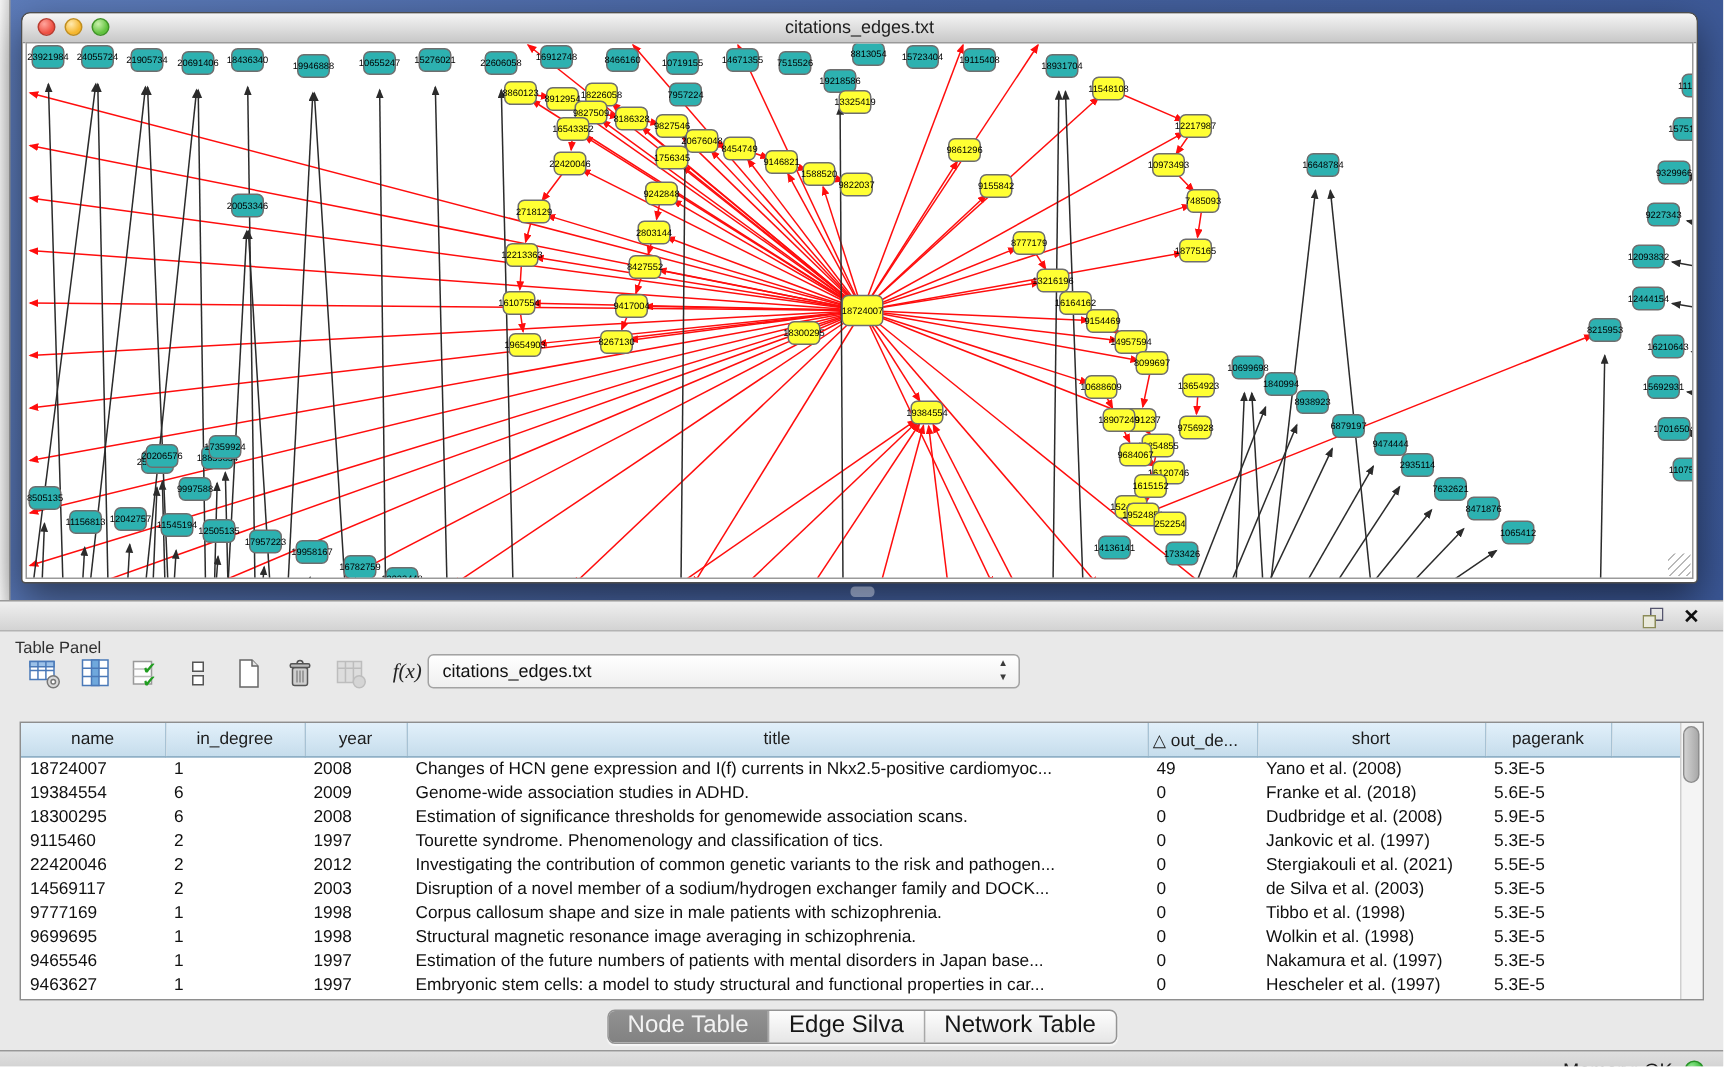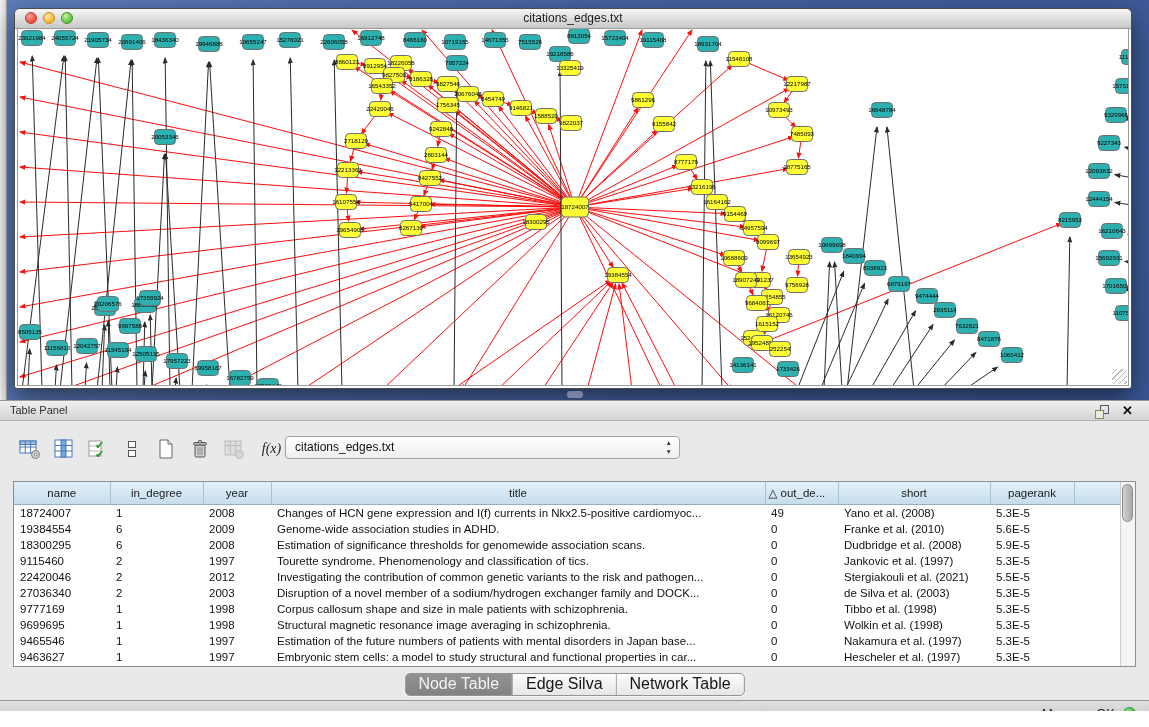--- a/index.html
+++ b/index.html
@@ -22,21 +22,21 @@
   .canvas{position:absolute;left:2px;top:19px;right:2px;bottom:2px;background:#fff;
           border:1px solid #9a9a9a;box-sizing:border-box;overflow:hidden;}
   .grip{position:absolute;right:1px;bottom:1px;width:15px;height:15px;
         background:repeating-linear-gradient(135deg,transparent 0 3px,#b9b9b9 3px 4px);}
   .split-handle{position:absolute;left:567px;top:391px;width:16px;height:7px;border-radius:3px;
                 background:rgba(255,255,255,.35);}
   
   .panel{position:absolute;left:0;top:400px;width:1149px;height:327px;background:#e9e9e9;}
   .phead{position:absolute;left:0;top:0;width:100%;height:21px;box-sizing:border-box;
          background:linear-gradient(#f0f0f0,#d3d3d3);border-top:1px solid #9a9a9a;border-bottom:1px solid #b3b3b3;}
-  .phead-title{position:absolute;left:10px;font-size:11px;line-height:19px;color:#303030;}
+  .phead-title{position:absolute;left:10px;font-size:11px;line-height:19px;color:#303030;margin-top:22px;}
   .float-ic{position:absolute;right:40px;top:4px;}
   .close-ic{position:absolute;right:16px;top:0;font-size:13px;font-weight:bold;color:#101010;line-height:20px;cursor:default;}
   .toolbar{position:absolute;left:16px;top:34px;height:30px;display:flex;align-items:center;gap:7px;}
   .tbtn{width:27px;height:27px;display:flex;align-items:center;justify-content:center;}
   .tbtn.disabled{opacity:.45;}
   .fxbtn{font-family:"Liberation Serif",serif;font-style:italic;font-size:14px;color:#222;padding:0 4px;}
   .combo{position:absolute;left:285px;top:36px;width:395px;height:23px;box-sizing:border-box;
          background:linear-gradient(#ffffff,#efefef);border:1px solid #a3a3a3;border-radius:4px;
          font-size:12px;line-height:21px;padding-left:9px;color:#111;}
   .combo .ud{position:absolute;right:7px;top:2px;font-size:6.5px;color:#3c3c3c;line-height:8.5px;text-align:center;}
@@ -586,21 +586,21 @@
               <td>Yano et al. (2008)</td>
               <td>5.3E-5</td>
               <td></td>
             </tr>
             <tr>
               <td>19384554</td>
               <td>6</td>
               <td>2009</td>
               <td>Genome-wide association studies in ADHD.</td>
               <td>0</td>
-              <td>Franke et al. (2010)</td>
+              <td>Franke et al. (2018)</td>
               <td>5.6E-5</td>
               <td></td>
             </tr>
             <tr>
               <td>18300295</td>
               <td>6</td>
               <td>2008</td>
               <td>Estimation of significance thresholds for genomewide association scans.</td>
               <td>0</td>
               <td>Dudbridge et al. (2008)</td>
@@ -621,21 +621,21 @@
               <td>22420046</td>
               <td>2</td>
               <td>2012</td>
               <td>Investigating the contribution of common genetic variants to the risk and pathogen...</td>
               <td>0</td>
               <td>Stergiakouli et al. (2021)</td>
               <td>5.5E-5</td>
               <td></td>
             </tr>
             <tr>
-              <td>27036340</td>
+              <td>14569117</td>
               <td>2</td>
               <td>2003</td>
               <td>Disruption of a novel member of a sodium/hydrogen exchanger family and DOCK...</td>
               <td>0</td>
               <td>de Silva et al. (2003)</td>
               <td>5.3E-5</td>
               <td></td>
             </tr>
             <tr>
               <td>9777169</td>

